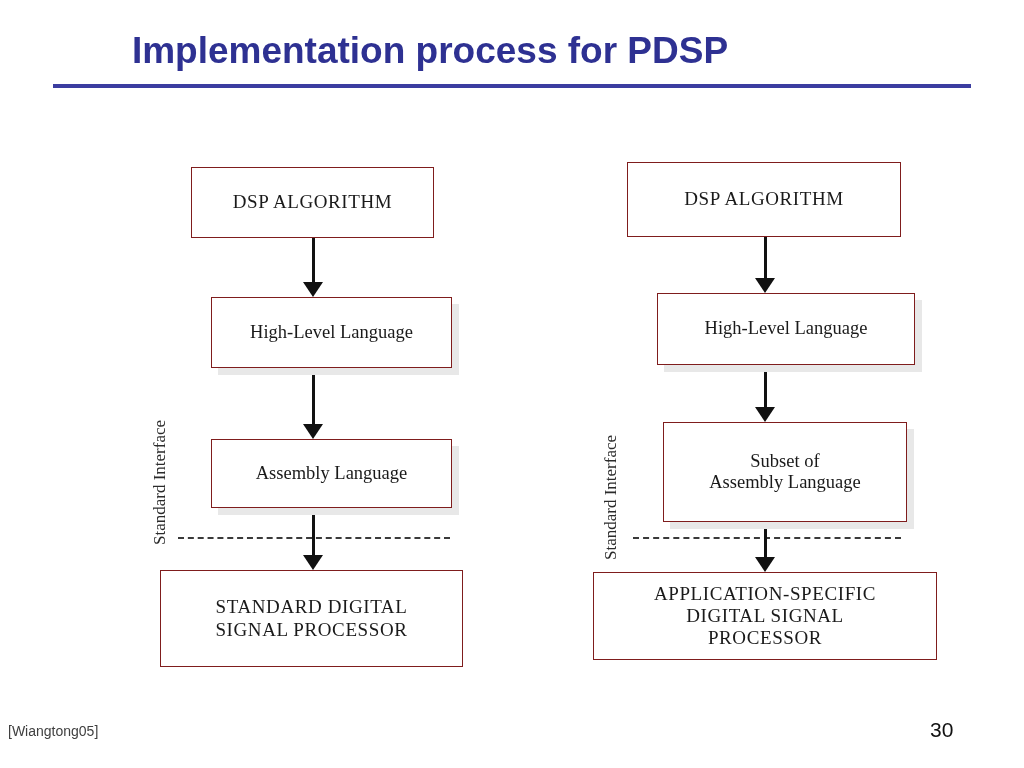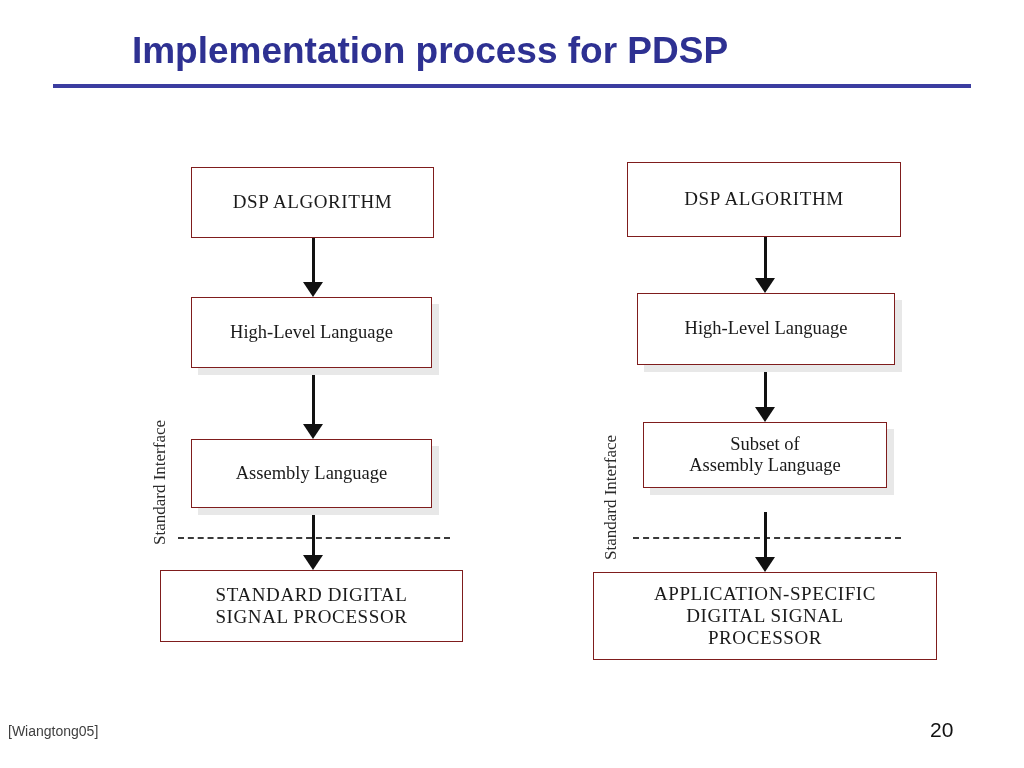--- a/index.html
+++ b/index.html
@@ -59,20 +59,21 @@
   }
   .node.shadowed {
     box-shadow: 7px 7px 0 0 #e8e8e8;
   }
   .node .txt {
     display: block;
     white-space: pre-line;
   }
   .node-plain {
     font-size: 18.5px;
+    margin-left: 20px;
   }
   .node-caps {
     font-size: 19px;
     letter-spacing: 0.6px;
   }
 
   
   .arrow {
     position: absolute;
     z-index: 1;
@@ -166,21 +167,21 @@
     <span class="txt">Assembly Language</span>
   </div>
 
   <div class="arrow" style="left:303px; top:508px; width:20px; height:62px;">
     <div class="shaft" style="height:47px;"></div>
     <div class="head"></div>
   </div>
 
   <div class="dashline" style="left:178px; top:537px; width:272px;"></div>
 
-  <div class="node node-caps" style="left:160px; top:570px; width:303px; height:72px;">
+  <div class="node node-caps" style="left:160px; top:570px; width:303px; height:97px;">
     <span class="txt">STANDARD DIGITAL
 SIGNAL PROCESSOR</span>
   </div>
 </div>
 
 <div class="diagram">
 
   <div class="vlabel" style="left:601px; top:560px;">Standard Interface</div>
 
   <div class="node node-caps" style="left:627px; top:162px; width:274px; height:75px;">
@@ -194,33 +195,33 @@
 
   <div class="node node-plain shadowed" style="left:637px; top:293px; width:258px; height:72px;">
     <span class="txt">High-Level Language</span>
   </div>
 
   <div class="arrow" style="left:755px; top:365px; width:20px; height:57px;">
     <div class="shaft" style="height:42px;"></div>
     <div class="head"></div>
   </div>
 
-  <div class="node node-plain shadowed" style="left:643px; top:422px; width:244px; height:66px;">
+  <div class="node node-plain shadowed" style="left:643px; top:422px; width:244px; height:100px;">
     <span class="txt">Subset of
 Assembly Language</span>
   </div>
 
   <div class="arrow" style="left:755px; top:512px; width:20px; height:60px;">
     <div class="shaft" style="height:45px;"></div>
     <div class="head"></div>
   </div>
 
   <div class="dashline" style="left:633px; top:537px; width:268px;"></div>
 
   <div class="node node-caps" style="left:593px; top:572px; width:344px; height:88px;">
     <span class="txt">APPLICATION-SPECIFIC
 DIGITAL SIGNAL
 PROCESSOR</span>
   </div>
 </div>
 
 <div id="footer-citation">[Wiangtong05]</div>
-<div id="footer-pagenum">20</div>
+<div id="footer-pagenum">30</div>
 
 </body></html>

